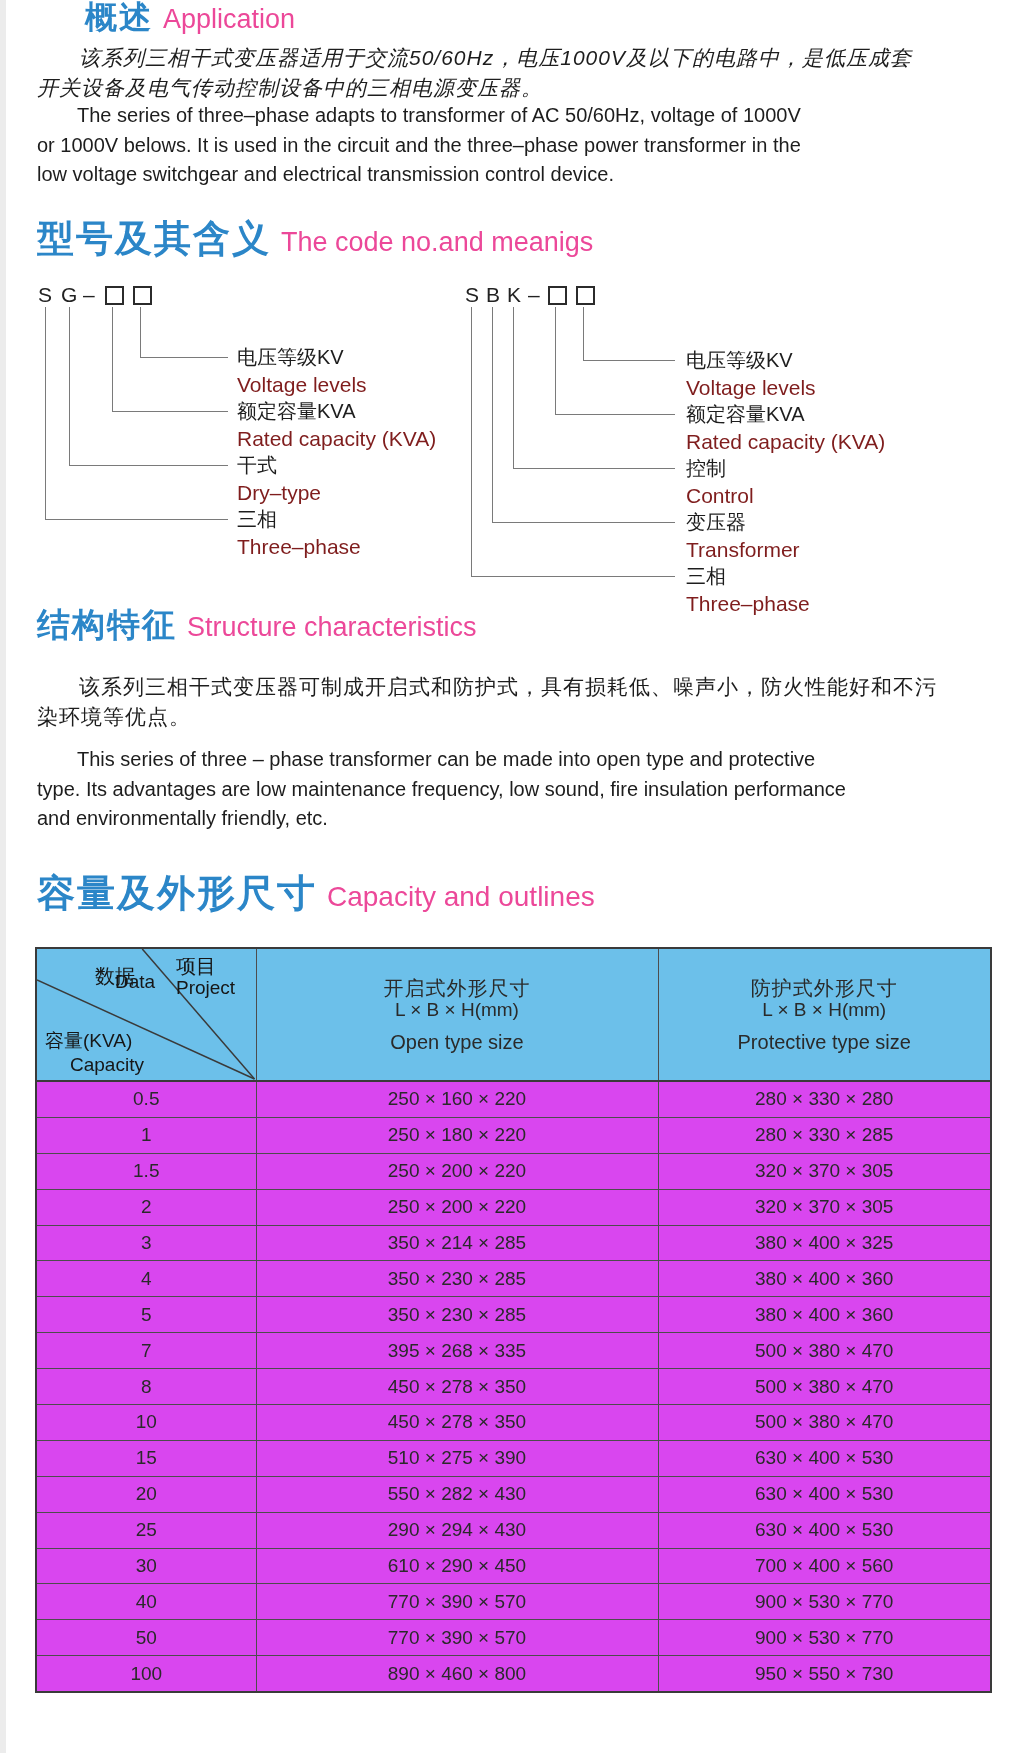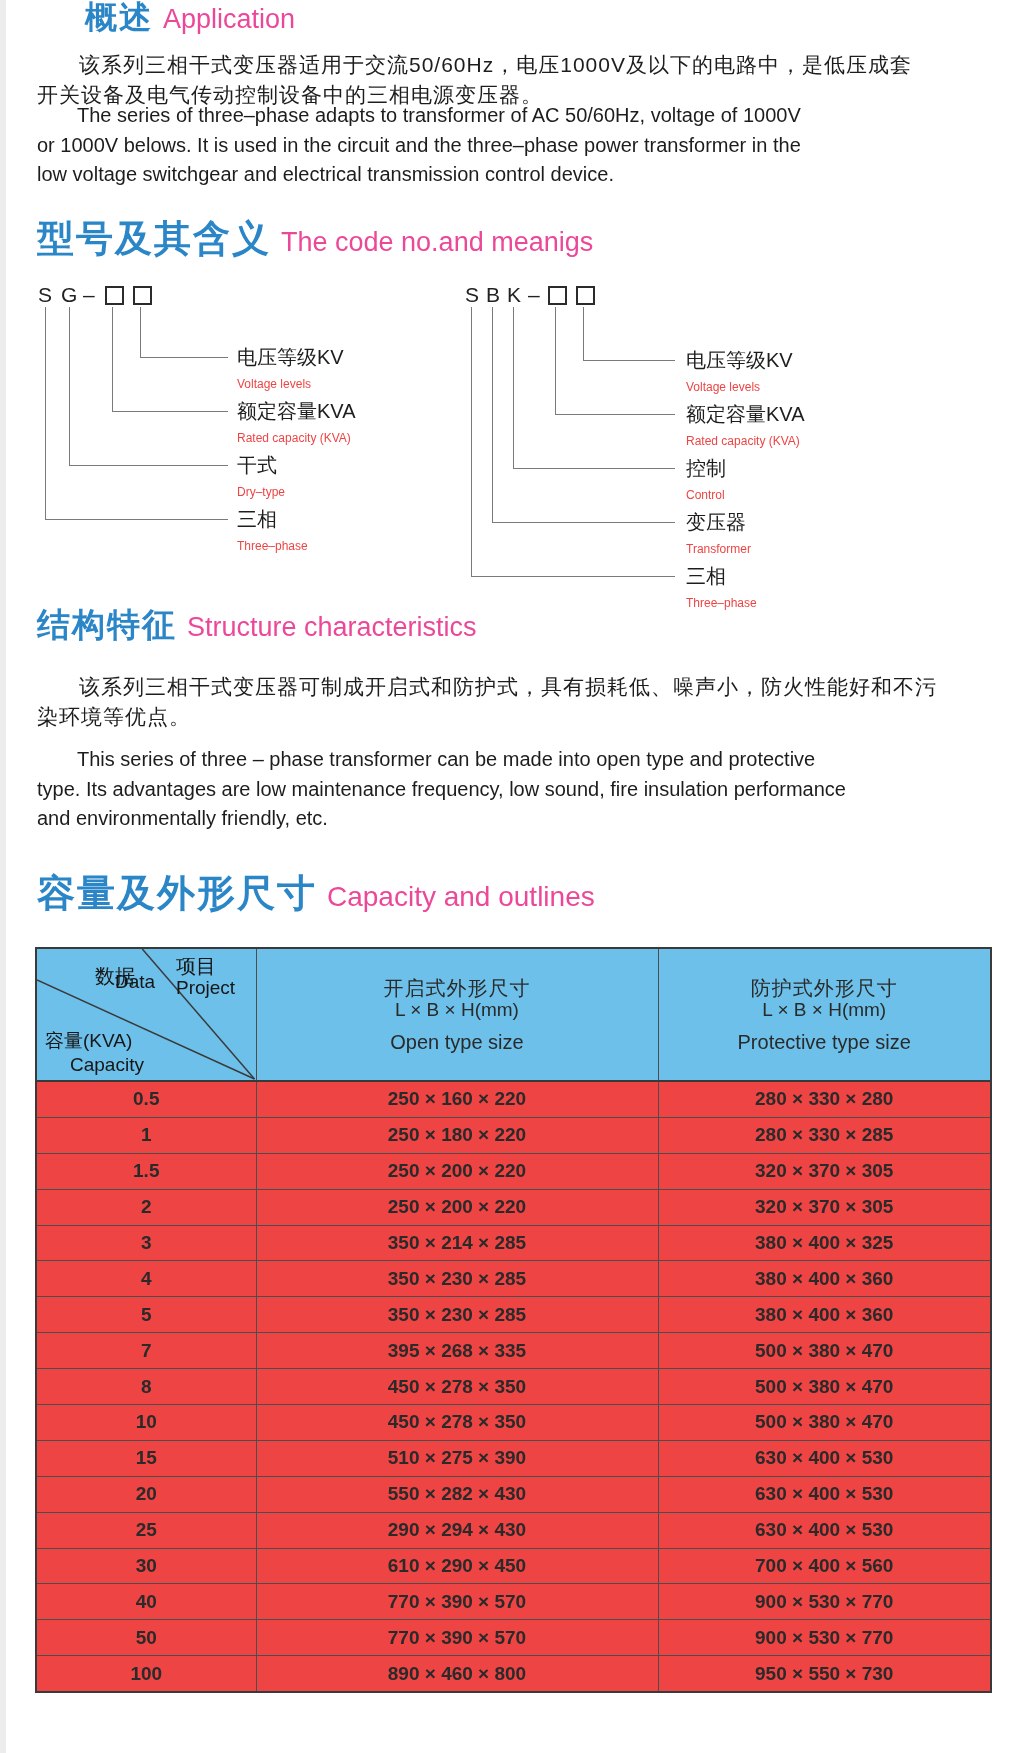--- a/index.html
+++ b/index.html
@@ -31,46 +31,46 @@
   .para-en{font-size:20px;line-height:29.5px;}
   .indent{text-indent:2em;}
   
   .diagram{position:absolute;left:0;top:265px;width:1024px;height:350px;}
   .cl{position:absolute;top:18px;font-size:21px;color:#222;}
   .cbox{position:absolute;top:21px;width:15px;height:15px;border:2px solid #2b2b2b;background:#fff;}
   .line-v{position:absolute;width:0;border-left:1.5px solid #7a7a7a;}
   .line-h{position:absolute;height:0;border-top:1.5px solid #7a7a7a;}
   .dlabel{position:absolute;white-space:nowrap;}
   .dlabel .cn{font-size:20px;line-height:27px;color:#1d1d1d;display:block;}
-  .dlabel .en{font-size:12px;line-height:27px;color:#ef4444;display:block;}
+  .dlabel .en{font-size:21px;line-height:27px;color:#7f1d1d;display:block;}
   
   .cap-table{position:absolute;left:35px;top:947px;width:955px;border-collapse:collapse;table-layout:fixed;}
   .cap-table td{border:1.5px solid #4d4d4d;padding:0;font-size:19px;color:#2a2a2a;text-align:center;vertical-align:middle;}
   .cap-table{border:2px solid #3a3a3a;}
   .cap-table .hdr td{background:#6cc0ea;height:131px;border-bottom:2px solid #3a3a3a;}
-  .cap-table .body-row td{height:34.9px;background:#ef4444;font-weight:bold;}
+  .cap-table .body-row td{height:34.9px;background:#d946ef;}
   .col-1{width:220px;}.col-2{width:402px;}.col-3{width:333px;}
   .corner-cell{position:relative;}
   .corner-cell svg{position:absolute;left:0;top:0;width:100%;height:100%;}
   .corner-lbl{position:absolute;font-size:19px;color:#161616;white-space:nowrap;}
   .hdr-col{line-height:1;}
   .hdr-cn{font-size:20px;letter-spacing:1px;display:block;margin-top:0;}
   .hdr-dims{font-size:19px;display:block;margin-top:2px;}
   .hdr-en{font-size:20px;display:block;margin-top:13px;}
 </style>
 </head>
 <body>
 
 <div class="page">
   <div class="edge-strip"></div>
 
   <div class="abs sec-head h1" style="left:37px;top:-4px;">
     <span class="cn-title">概述</span><span class="en-title">Application</span>
   </div>
-  <div class="abs para para-cn indent" style="left:37px;top:50px;">该系列三相干式变压器适用于交流50/60Hz，电压1000V及以下的电路中，是低压成套
+  <div class="abs para para-cn indent" style="left:37px;top:43px;font-style:italic;">该系列三相干式变压器适用于交流50/60Hz，电压1000V及以下的电路中，是低压成套
 开关设备及电气传动控制设备中的三相电源变压器。</div>
   <div class="abs para para-en indent" style="left:37px;top:101px;">The series of three–phase adapts to transformer of AC 50/60Hz, voltage of 1000V
 or 1000V belows. It is used in the circuit and the three–phase power transformer in the
 low voltage switchgear and electrical transmission control device.</div>
 
   <div class="abs sec-head h2" style="left:37px;top:214px;">
     <span class="cn-title">型号及其含义</span><span class="en-title">The code no.and meanigs</span>
   </div>
 
   <div class="diagram">

